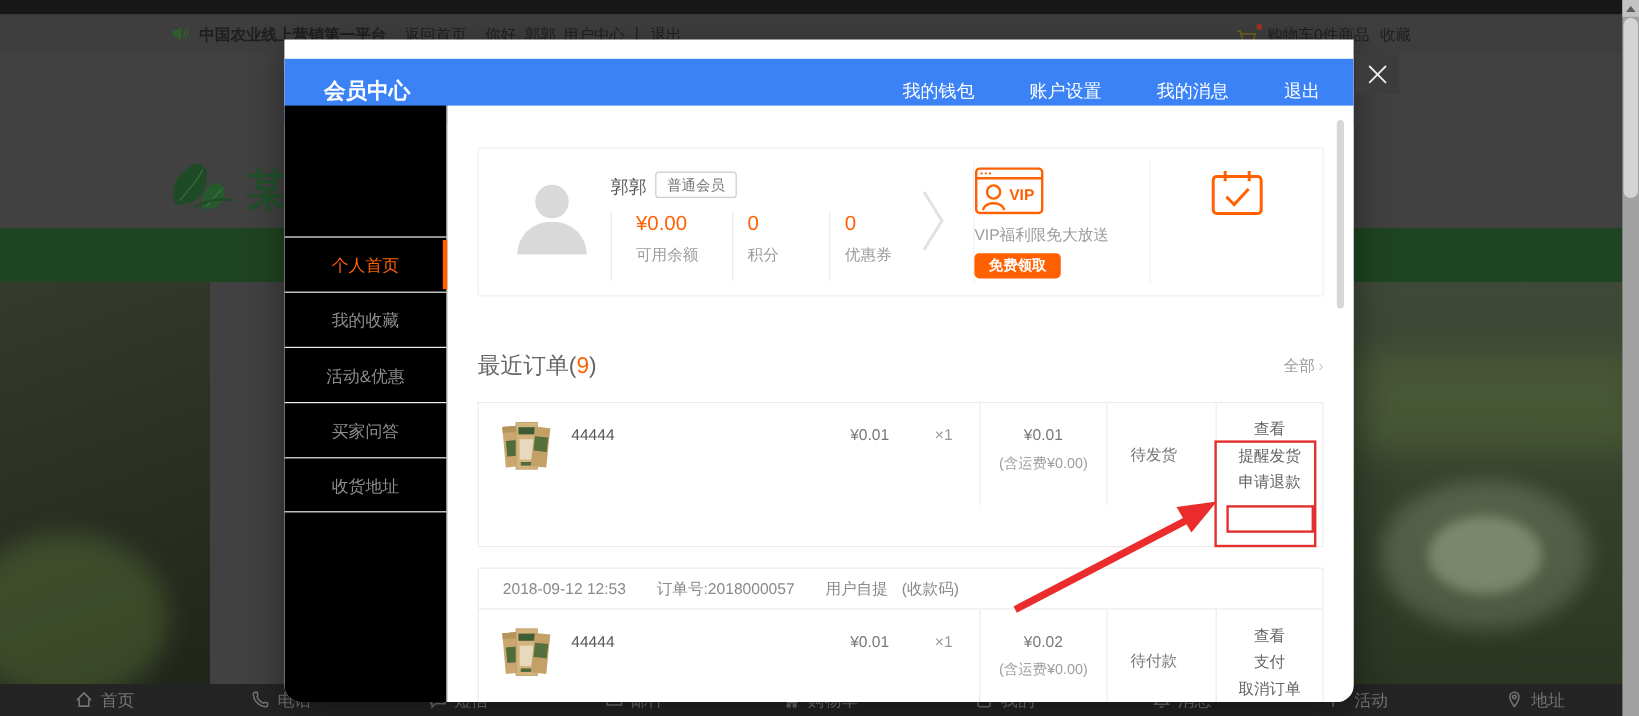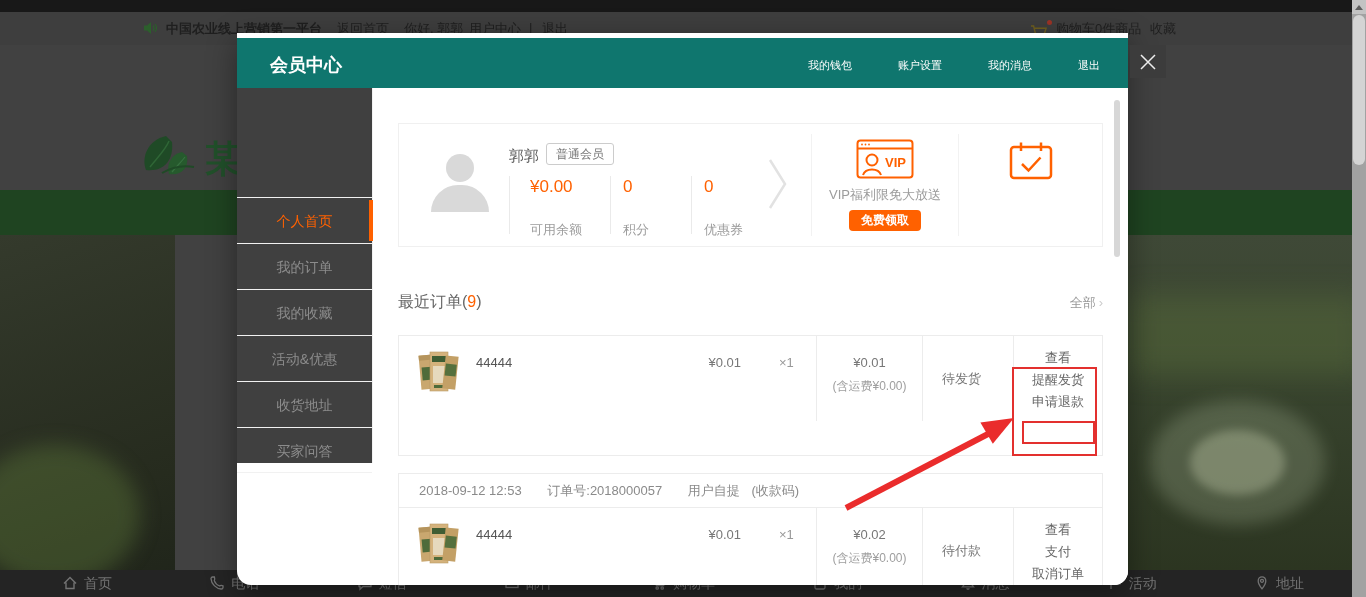--- a/index.html
+++ b/index.html
@@ -46,61 +46,61 @@
   .ft-item svg { display:block; }
 
   
   .pg-scroll { position:absolute; right:0; top:0; width:14px; height:597px; background:#a2a2a2; z-index:16; }
   .pg-scroll-arrow { position:absolute; top:0; left:0; width:14px; height:14px; background:#c3c3c3; }
   .pg-scroll-arrow:after { content:""; position:absolute; left:3px; top:5px; border-left:4px solid transparent; border-right:4px solid transparent; border-bottom:5px solid #5d5d5d; }
   .pg-scroll-thumb { position:absolute; top:15px; left:1px; width:12px; height:150px; background:#d4d4d4; border-radius:6px; }
 
   
   .modal { position:absolute; left:237px; top:33px; width:891px; height:552px; background:#fff; border-radius:0 0 14px 14px; overflow:hidden; z-index:10; box-shadow:0 8px 30px rgba(0,0,0,.4); }
-  .m-header { position:absolute; left:0; top:5px; width:100%; height:55px; background:#0f766e; }
+  .m-header { position:absolute; left:0; top:16px; width:100%; height:55px; background:#3b82f6; }
   .m-title { position:absolute; left:33px; top:0; line-height:55px; color:#fff; font-size:18px; font-weight:bold; }
   .m-nav { position:absolute; right:28px; top:0; height:55px; display:flex; align-items:center; gap:46px; }
-  .m-nav-item { color:#fff; font-size:11px; cursor:pointer; white-space:nowrap; }
+  .m-nav-item { color:#fff; font-size:15px; cursor:pointer; white-space:nowrap; }
 
   .m-close { position:absolute; left:1130px; top:45px; width:36px; height:33px; background:#3c3c3c; z-index:11; display:flex; align-items:center; justify-content:center; cursor:pointer; }
 
-  .m-sidebar { position:absolute; left:0; top:55px; width:136px; height:375px; background:#404040; border-right:1px solid #f1f1f1; }
+  .m-sidebar { position:absolute; left:0; top:55px; width:136px; height:497px; background:#000000; border-right:1px solid #f1f1f1; }
   .side-list { margin-top:109px; }
   .side-item { position:relative; height:46px; line-height:46px; text-align:center; font-size:14px; color:#8c8c8c; border-top:1px solid #f1f1f1; cursor:pointer; }
   .side-item:last-child { border-bottom:1px solid #f1f1f1; }
   .side-item.active { color:#ff6100; }
   .side-item.active:after { content:""; position:absolute; right:-1px; top:2px; bottom:2px; width:4px; background:#ff6100; }
 
   .m-main { position:absolute; left:136px; top:55px; right:0; bottom:0; background:#fff; }
 
   .profile-card { position:absolute; left:25px; top:35px; width:705px; height:124px; border:1px solid #f0f0f0; }
   .avatar { position:absolute; left:30px; top:28px; width:62px; height:62px; }
   .avatar .head { position:absolute; left:17px; top:2px; width:28px; height:28px; border-radius:50%; background:#d9d9d9; }
   .avatar .shoulders { position:absolute; left:2px; bottom:2px; width:58px; height:27px; border-radius:29px 29px 0 0; background:#d9d9d9; }
   .p-name { position:absolute; left:110px; top:23px; font-size:15px; color:#555; }
   .p-badge { position:absolute; left:147px; top:19px; font-size:12px; color:#777; border:1px solid #ccc; border-radius:3px; padding:2px 9px; line-height:16px; }
   .p-stats { position:absolute; left:110px; top:52px; height:58px; display:flex; }
   .p-stat { border-left:1px solid #eaeaea; padding-top:1px; }
-  .p-stat .v { font-size:17px; color:#ff6100; margin-bottom:24px; white-space:nowrap; }
+  .p-stat .v { font-size:17px; color:#ff6100; margin-bottom:7px; white-space:nowrap; }
   .p-stat .l { font-size:13px; color:#9c9c9c; white-space:nowrap; }
   .p-stat.s0 { width:101px; padding-left:20px; }
   .p-stat.s1 { width:81px; padding-left:12px; }
   .p-stat.s2 { width:95px; padding-left:12px; }
   .p-chevron { position:absolute; left:368px; top:32px; cursor:pointer; }
   .v-div { position:absolute; top:10px; bottom:10px; width:1px; background:#f2f2f2; }
   .v-div.d1 { left:412px; } .v-div.d2 { left:559px; }
-  .vip-sec { position:absolute; left:413px; top:0; width:146px; height:100%; text-align:center; }
+  .vip-sec { position:absolute; left:413px; top:0; width:146px; height:100%; text-align:left; }
   .vip-sec svg { margin-top:15px; }
   .vip-caption { font-size:13px; color:#9c9c9c; margin-top:3px; white-space:nowrap; }
   .vip-btn { display:inline-block; margin-top:6px; background:#ff6100; color:#fff; font-size:12px; font-weight:bold; padding:3px 12px; border-radius:4px; line-height:15px; cursor:pointer; }
   .cal-sec { position:absolute; left:560px; right:0; top:0; height:100%; text-align:center; }
   .cal-sec svg { margin-top:17px; cursor:pointer; }
 
   .recent-row { position:absolute; left:25px; top:204px; right:25px; display:flex; justify-content:space-between; align-items:center; }
-  .recent-title { font-size:16px; color:#666; }
+  .recent-title { font-size:19px; color:#666; }
   .recent-title .cnt { color:#ff6100; }
   .recent-all { font-size:13px; color:#999; cursor:pointer; }
   .recent-all .chev { color:#ccc; margin-left:3px; }
 
   .order-card { position:absolute; left:25px; width:705px; height:121px; border:1px solid #ececec; background:#fff; }
   .order-card.o0 { top:247px; }
   .order-card.o1 { top:385px; }
   .oc-head { height:34px; line-height:33px; border-bottom:1px solid #ececec; padding-left:20px; font-size:13px; color:#8a8a8a; white-space:nowrap; }
   .oc-head span { margin-right:22px; }
   .oc-head .pay { margin-left:-14px; }
@@ -252,25 +252,24 @@
         <div class="m-nav-item">我的钱包</div>
         <div class="m-nav-item">账户设置</div>
         <div class="m-nav-item">我的消息</div>
         <div class="m-nav-item">退出</div>
       </div>
     </div>
 
     <div class="m-sidebar">
       <div class="side-list">
         <div class="side-item active">个人首页</div>
-        <div class="side-item">我的订单</div>
         <div class="side-item">我的收藏</div>
         <div class="side-item">活动&amp;优惠</div>
+        <div class="side-item">买家问答</div>
         <div class="side-item">收货地址</div>
-        <div class="side-item">买家问答</div>
       </div>
     </div>
 
     <div class="m-main">
 
       <div class="profile-card">
         <div class="avatar">
             <div class="head"></div>
             <div class="shoulders"></div>
           </div>

